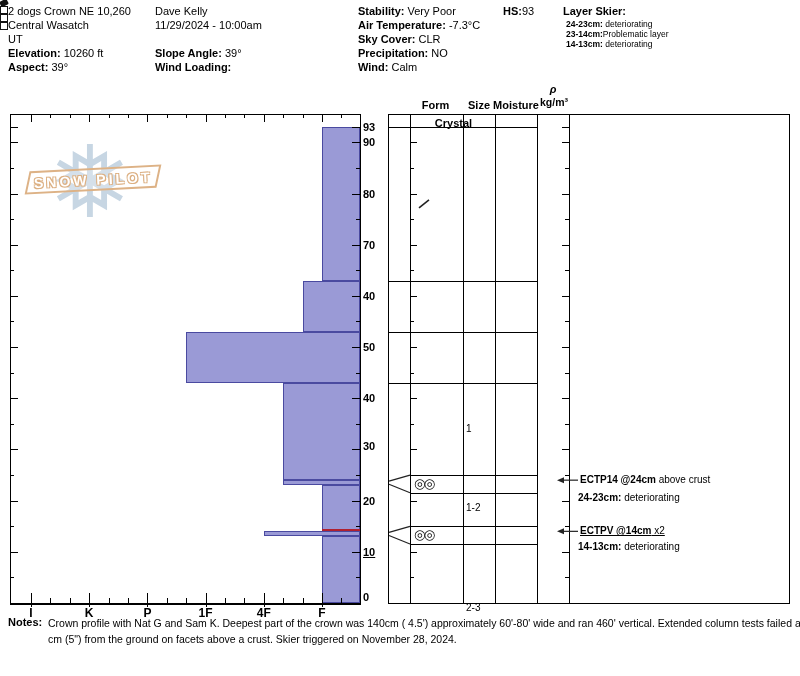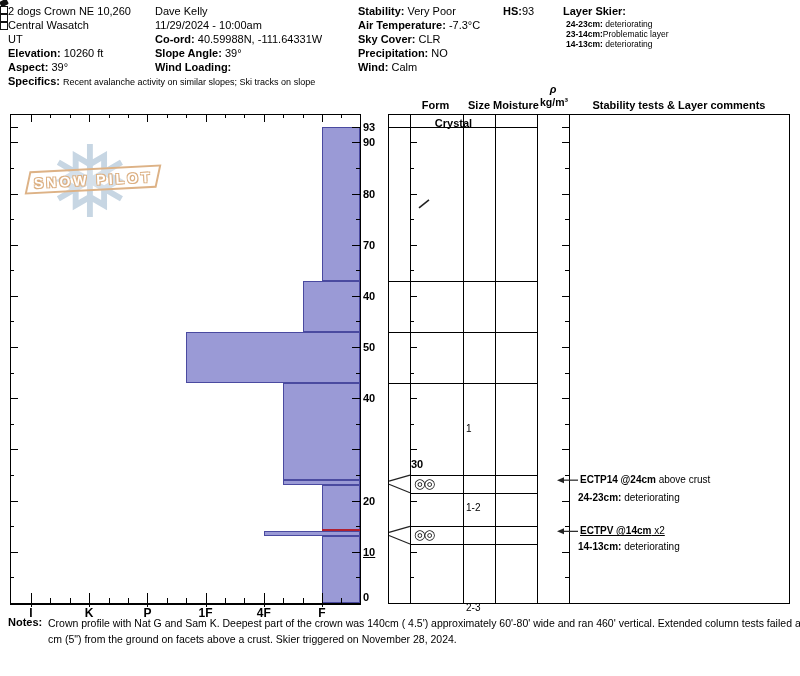--- a/index.html
+++ b/index.html
@@ -39,31 +39,23 @@
   <div class="abs t11" style="left:8px;top:18px;">Central Wasatch</div>
   <div class="abs t11" style="left:8px;top:32px;">UT</div>
   <div class="abs t11" style="left:8px;top:46px;">
     <span class="b">Elevation:</span>
     <span>10260 ft</span>
   </div>
   <div class="abs t11" style="left:8px;top:60px;">
     <span class="b">Aspect:</span>
     <span>39°</span>
   </div>
-  <div class="abs t11" style="left:8px;top:74px;">
-    <span class="b">Specifics:</span>
-    <span style="font-size:9px;">Recent avalanche activity on similar slopes; Ski tracks on slope</span>
-  </div>
 
   <div class="abs t11" style="left:155px;top:4px;">Dave Kelly</div>
   <div class="abs t11" style="left:155px;top:18px;">11/29/2024 - 10:00am</div>
-  <div class="abs t11" style="left:155px;top:32px;">
-    <span class="b">Co-ord:</span>
-    <span>40.59988N, -111.64331W</span>
-  </div>
   <div class="abs t11" style="left:155px;top:46px;">
     <span class="b">Slope Angle:</span>
     <span>39°</span>
   </div>
   <div class="abs t11" style="left:155px;top:60px;">
     <span class="b">Wind Loading:</span>
     <span></span>
   </div>
 
   <div class="abs t11" style="left:358px;top:4px;">
@@ -103,21 +95,20 @@
     <span class="b">14-13cm:</span>
     <span>deteriorating</span>
   </div>
 
   <div class="abs hdrcell ctr" style="left:410px;top:101px;width:87px;margin-top:16px;">Crystal</div>
   <div class="abs hdrcell ctr" style="left:408px;top:99px;width:55px;">Form</div>
   <div class="abs hdrcell ctr" style="left:462px;top:99px;width:34px;">Size</div>
   <div class="abs hdrcell ctr" style="left:492px;top:99px;width:48px;">Moisture</div>
   <div class="abs hdrcell ctr" style="left:537px;top:83px;width:32px;font-style:italic;">ρ</div>
   <div class="abs hdrcell ctr" style="left:537px;top:96px;width:34px;font-size:10.5px;">kg/m³</div>
-  <div class="abs hdrcell ctr" style="left:569px;top:99px;width:220px;">Stability tests &amp; Layer comments</div>
 
   <div id="snowflake">❅</div>
   <div id="logo-banner">
     <span>SNOW PILOT</span>
   </div>
 
   <div id="chart" class="abs" style="left:0;top:0;width:800px;height:676px;">
       <div class="bar" style="left: 322px; top: 127px; width: 38px; height: 153.548px; background: rgb(154, 154, 214); border: 1px solid rgb(74, 74, 160);"></div>
       <div class="bar" style="left: 302.6px; top: 280.548px; width: 57.4px; height: 51.1828px; background: rgb(154, 154, 214); border: 1px solid rgb(74, 74, 160);"></div>
       <div class="bar" style="left: 186.2px; top: 331.731px; width: 173.8px; height: 51.1828px; background: rgb(154, 154, 214); border: 1px solid rgb(74, 74, 160);"></div>
@@ -207,21 +198,21 @@
       <div class="tick" style="left: 352px; top: 127px; width: 8px; height: 1px;"></div>
       <div class="tick" style="left: 410px; top: 127px; width: 7px; height: 1px;"></div>
       <div class="tick" style="left: 562px; top: 127px; width: 7px; height: 1px;"></div>
       <div class="dlabel" style="left: 363px; top: 121px; width: 18px;">93</div>
       <div class="dlabel" style="left: 363px; top: 136.355px; width: 18px;">90</div>
       <div class="dlabel" style="left: 363px; top: 187.538px; width: 18px;">80</div>
       <div class="dlabel" style="left: 363px; top: 238.72px; width: 18px;">70</div>
       <div class="dlabel" style="left: 363px; top: 289.903px; width: 18px;">40</div>
       <div class="dlabel" style="left: 363px; top: 341.086px; width: 18px;">50</div>
       <div class="dlabel" style="left: 363px; top: 392.269px; width: 18px;">40</div>
-      <div class="dlabel" style="left: 363px; top: 458px; width: 18px; margin-left: 48px;">30</div>
+      <div class="dlabel" style="left: 363px; top: 440px; width: 18px;">30</div>
       <div class="dlabel" style="left: 363px; top: 494.634px; width: 18px;">20</div>
       <div class="dlabel" style="left: 363px; top: 545.817px; width: 18px; text-decoration: underline;">10</div>
       <div class="dlabel" style="left: 363px; top: 591px; width: 18px;">0</div>
       <div class="tick" style="left: 31px; top: 114px; width: 1px; height: 8px;"></div>
       <div class="tick" style="left: 31px; top: 593px; width: 1px; height: 14px;"></div>
       <div class="tick" style="left: 50.4px; top: 114px; width: 1px; height: 4px;"></div>
       <div class="tick" style="left: 50.4px; top: 598px; width: 1px; height: 5px;"></div>
       <div class="tick" style="left: 69.8px; top: 114px; width: 1px; height: 4px;"></div>
       <div class="tick" style="left: 69.8px; top: 598px; width: 1px; height: 5px;"></div>
       <div class="tick" style="left: 89.2px; top: 114px; width: 1px; height: 8px;"></div>

